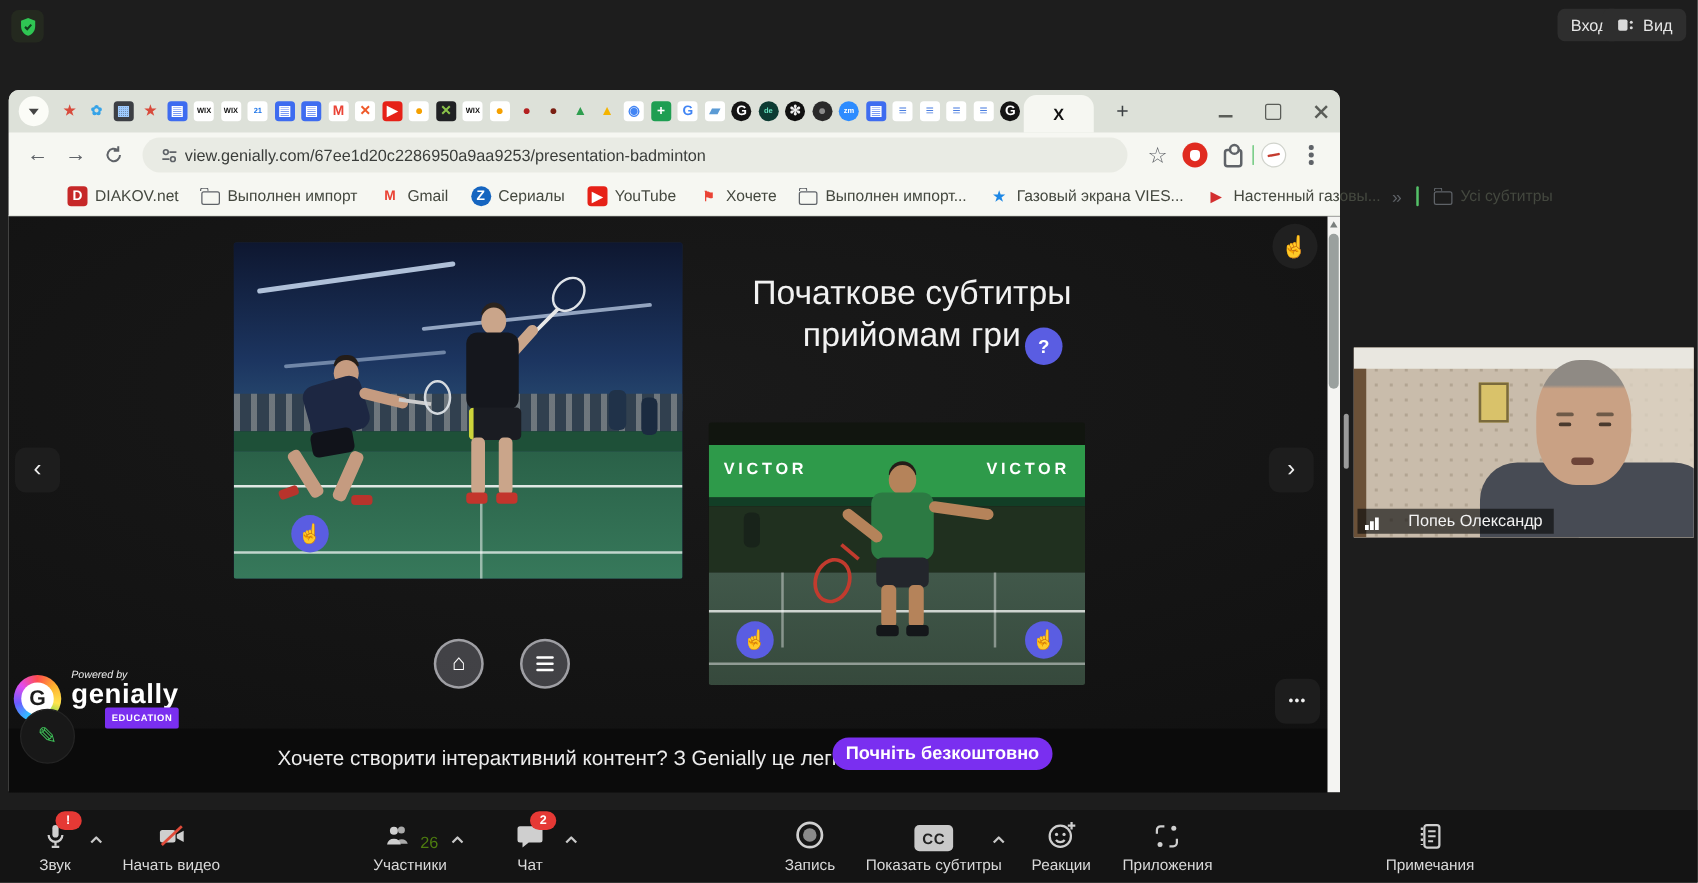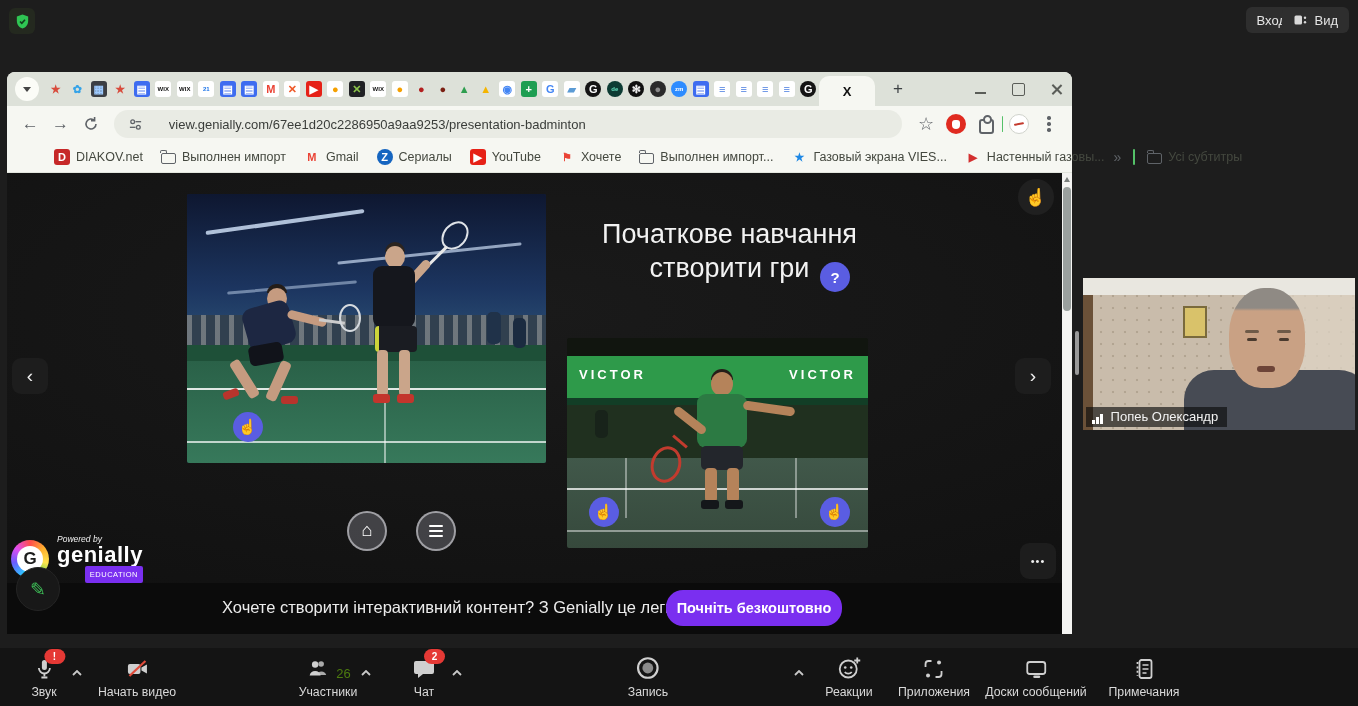--- a/index.html
+++ b/index.html
@@ -33,21 +33,21 @@
   .wc-min{border-bottom:2px solid #5a5d58;height:7px;}
   .wc-max{border:1.6px solid #5a5d58;border-radius:2px;}
   .wc-close::before,.wc-close::after{content:'';position:absolute;left:5px;top:-1px;width:1.8px;height:13px;
     background:#5a5d58;}
   .wc-close::before{transform:rotate(45deg);} .wc-close::after{transform:rotate(-45deg);}
   
   .navbar{height:36px;background:#f6f7f2;display:flex;align-items:center;padding:0 8px;}
   .navic{width:28px;height:28px;display:flex;align-items:center;justify-content:center;
     color:#5f6368;font-size:17px;margin:0 3px;}
   .urlpill{flex:0 0 760px;height:28px;background:#e9ebe4;border-radius:14px;display:flex;
-    align-items:center;gap:26px;padding:0 14px;margin-left:8px;}
+    align-items:center;gap:5px;padding:0 14px;margin-left:8px;}
   .urltext{font-size:13px;color:#3a3d3a;white-space:nowrap;overflow:hidden;}
   .adblock{width:20px;height:20px;border-radius:50%;background:#e02b20;display:flex;align-items:center;
     justify-content:center;}
   .adblock i{width:8px;height:9px;background:#fff;border-radius:3px 3px 4px 4px;}
   .puzzle{width:11px;height:11px;border:2px solid #5f6368;border-radius:3px;position:relative;margin-top:4px;}
   .puzzle::before{content:'';position:absolute;top:-6px;left:2px;width:5px;height:5px;border:2px solid #5f6368;
     border-radius:50%;background:#f6f7f2;}
   .extmark{width:18px;height:18px;border-radius:50%;background:#fff;border:1px solid #d0d3cc;
     display:flex;align-items:center;justify-content:center;}
   .extmark i{width:10px;height:2.4px;background:#c43b2e;border-radius:2px;transform:rotate(-10deg);}
@@ -69,37 +69,37 @@
   
   .content{position:relative;height:461px;background:radial-gradient(120% 100% at 50% 30%,#1a1a1a 0%,#101010 80%);overflow:hidden;}
   .ph{position:absolute;overflow:hidden;border-radius:2px;}
   .circbtn{position:absolute;width:30px;height:30px;border-radius:50%;background:#5a5de2;color:#fff;
     display:flex;align-items:center;justify-content:center;font-size:15px;font-weight:bold;}
   .navsq{position:absolute;width:36px;height:36px;border-radius:9px;background:#1d1d1d;color:#efefef;
     display:flex;align-items:center;justify-content:center;font-size:19px;}
   .ghost{position:absolute;width:36px;height:36px;border-radius:50%;background:rgba(135,135,145,.4);
     border:2px solid rgba(210,210,215,.65);display:flex;align-items:center;justify-content:center;color:#fff;}
   .banner{position:absolute;left:0;top:410px;width:1055px;height:51px;background:#0b0b0b;}
-  .cta{position:absolute;left:659px;top:7px;width:176px;height:36px;border-radius:17px;background:#7a2ff0;
+  .cta{position:absolute;left:659px;top:7px;width:176px;height:26px;border-radius:17px;background:#7a2ff0;
     color:#fff;font-size:14.5px;font-weight:bold;display:flex;align-items:center;justify-content:center;}
   .scrollbar{position:absolute;right:0;top:0;width:10px;height:461px;background:#f4f4f2;}
   .thumb{position:absolute;left:1px;top:14px;width:8px;height:124px;background:#9aa09e;border-radius:4px;}
   .scrollup{position:absolute;left:2px;top:4px;width:0;height:0;border-left:3px solid transparent;
     border-right:3px solid transparent;border-bottom:5px solid #7a7f7d;}
   
   .glogo{position:absolute;left:4px;top:362px;display:flex;align-items:center;gap:8px;}
   .gring{width:38px;height:38px;border-radius:50%;
     background:conic-gradient(#ff4d4d,#ffb02e,#ffe44d,#4dd24d,#2ec5ff,#6a5bff,#e14df0,#ff4d4d);
     display:flex;align-items:center;justify-content:center;}
   .gring i{width:26px;height:26px;border-radius:50%;background:#fff;color:#1c1c1c;font-weight:bold;
     font-style:normal;font-size:17px;display:flex;align-items:center;justify-content:center;}
   
   #video{position:absolute;left:1083px;top:278px;width:272px;height:152px;background:#c9bcab;overflow:hidden;}
   .nametag{position:absolute;left:3px;bottom:3px;background:rgba(12,12,12,.65);color:#f2f2f2;
-    font-size:13px;padding:2px 9px 3px 6px;display:flex;align-items:center;gap:6px;}
+    font-size:13px;padding:2px 9px 3px 6px;display:flex;align-items:center;gap:22px;}
   .bars i{display:inline-block;width:2.6px;background:#fff;margin-right:1.6px;vertical-align:bottom;}
   
   #bottombar{position:absolute;left:0;top:648px;width:1358px;height:58px;background:#141414;}
   .tb-item{position:absolute;transform:translateX(-50%);top:7px;display:flex;flex-direction:column;
     align-items:center;gap:4px;}
   .tb-icon{height:26px;display:flex;align-items:flex-end;justify-content:center;position:relative;}
   .tb-label{font-size:12.3px;color:#d9d9d9;white-space:nowrap;}
   .tb-chev{position:absolute;top:14px;transform:translateX(-50%);}
   .badge{position:absolute;top:-6px;right:-9px;min-width:15px;height:15px;border-radius:8px;background:#e53935;
     color:#fff;font-size:10px;font-weight:bold;display:flex;align-items:center;justify-content:center;padding:0 3px;}
@@ -397,21 +397,21 @@
         <div class="abs" style="left:24px;top:70px;width:11px;height:42px;background:#c59b80;border-radius:4px;transform:rotate(-32deg);"></div>
         <div class="abs" style="left:66px;top:108px;width:17px;height:8px;background:#b8342c;border-radius:3px;"></div>
         <div class="abs" style="left:8px;top:102px;width:16px;height:8px;background:#b8342c;border-radius:3px;transform:rotate(-20deg);"></div>
       </div>
 
       <div class="circbtn" style="left:46px;top:218px;">
         <span>☝</span>
       </div>
     </div>
 
-    <div class="abs" style="left:565px;top:44px;width:315px;text-align:center;color:#f2f2f2;font-size:27px;line-height:34px;font-weight:500;">Початкове навчання створити гри</div>
+    <div class="abs" style="left:565px;top:44px;width:315px;text-align:center;color:#f2f2f2;font-size:27px;line-height:34px;font-weight:500;">Початкове субтитры прийомам гри</div>
     <div class="circbtn" style="left:813px;top:89px;">
       <span>?</span>
     </div>
 
     <div class="ph" style="left:560px;top:165px;width:301px;height:210px;background:#11150f;">
       <div class="abs" style="left:0;top:18px;width:100%;height:42px;background:#2e9a4a;">
         <span class="abs" style="left:12px;top:11px;color:#fff;font-weight:bold;font-size:13px;letter-spacing:3px;">VICTOR</span>
         <span class="abs" style="right:12px;top:11px;color:#fff;font-weight:bold;font-size:13px;letter-spacing:3px;">VICTOR</span>
       </div>
       <div class="abs" style="left:0;top:60px;width:100%;height:7px;background:#123e26;"></div>
@@ -467,21 +467,21 @@
       <span style="font-size:11px;letter-spacing:1px;">•••</span>
     </div>
 
     <div class="glogo">
       <div class="gring">
           <i>G</i>
         </div>
       <div style="display:flex;flex-direction:column;line-height:1;">
         <span style="font-size:8.5px;color:#efefef;font-style:italic;">Powered by</span>
         <span style="font-size:22px;color:#ffffff;font-weight:bold;letter-spacing:.5px;">genially</span>
-        <span style="font-size:7.5px;color:#fff;background:#7a2ff0;border-radius:2px;padding:5px 5px;align-self:flex-end;font-weight:normal;letter-spacing:.5px;">EDUCATION</span>
+        <span style="font-size:7.5px;color:#fff;background:#7a2ff0;border-radius:2px;padding:5px 5px;align-self:flex-end;font-weight:bold;letter-spacing:.5px;">EDUCATION</span>
       </div>
     </div>
 
     <div class="banner">
       <span class="abs" style="left:215px;top:15px;color:#ececec;font-size:16.5px;">Хочете створити інтерактивний контент? З Genially це легко!</span>
       <div class="cta">
         <span>Почніть безкоштовно</span>
       </div>
       <div class="abs" style="left:9px;top:-16px;width:42px;height:42px;border-radius:50%;background:#181818;border:1px solid #242424;display:flex;align-items:center;justify-content:center;">
         <span style="color:#3dbf57;font-size:19px;">✎</span>
@@ -589,20 +589,26 @@
   <div class="tb-item" style="left:648px;">
     <div class="tb-icon">
       <svg width="26" height="26" viewBox="0 0 24 24">
         <circle cx="12" cy="12" r="9" fill="none" stroke="#cfcfcf" stroke-width="2"></circle>
         <circle cx="12" cy="12" r="5" fill="#8a8a8a"></circle>
       </svg>
     </div>
     <div class="tb-label">Запись</div>
   </div>
 
+  <div class="tb-item" style="left:747px;">
+    <div class="tb-icon">
+      <div class="ccbox">CC</div>
+    </div>
+    <div class="tb-label">Показать субтитры</div>
+  </div>
   <div class="tb-chev" style="left:799px;">
     <svg width="10" height="6" viewBox="0 0 10 6">
         <polyline points="1,5 5,1 9,5" fill="none" stroke="#c8c8c8" stroke-width="1.8"></polyline>
       </svg>
   </div>
 
   <div class="tb-item" style="left:849px;">
     <div class="tb-icon">
       <svg width="26" height="26" viewBox="0 0 26 26">
         <circle cx="12" cy="14" r="8.5" fill="none" stroke="#cfcfcf" stroke-width="1.8"></circle>
@@ -621,29 +627,20 @@
       <svg width="25" height="24" viewBox="0 0 24 24">
         <path d="M10 4 H7 a3 3 0 0 0 -3 3 v3" fill="none" stroke="#cfcfcf" stroke-width="1.8"></path>
         <circle cx="17.5" cy="5.5" r="2" fill="#cfcfcf"></circle>
         <path d="M14 20 h3 a3 3 0 0 0 3 -3 v-3" fill="none" stroke="#cfcfcf" stroke-width="1.8"></path>
         <circle cx="6.5" cy="18.5" r="2" fill="#cfcfcf"></circle>
       </svg>
     </div>
     <div class="tb-label">Приложения</div>
   </div>
 
-  <div class="tb-item" style="left:1036px;">
-    <div class="tb-icon">
-      <svg width="26" height="24" viewBox="0 0 24 24">
-        <rect x="3" y="5" width="18" height="12" rx="2.5" fill="none" stroke="#cfcfcf" stroke-width="1.8"></rect>
-        <rect x="9" y="18.5" width="7" height="2.6" rx="1.3" fill="#cfcfcf"></rect>
-      </svg>
-    </div>
-    <div class="tb-label">Доски сообщений</div>
-  </div>
 
   <div class="tb-item" style="left:1144px;">
     <div class="tb-icon">
       <svg width="24" height="24" viewBox="0 0 24 24">
         <rect x="7" y="3" width="12" height="18" rx="2" fill="none" stroke="#cfcfcf" stroke-width="1.8"></rect>
         <line x1="10" y1="8" x2="16" y2="8" stroke="#cfcfcf" stroke-width="1.5"></line>
         <line x1="10" y1="12" x2="16" y2="12" stroke="#cfcfcf" stroke-width="1.5"></line>
         <line x1="10" y1="16" x2="14" y2="16" stroke="#cfcfcf" stroke-width="1.5"></line>
         <line x1="5" y1="5" x2="5" y2="19" stroke="#cfcfcf" stroke-width="1.8" stroke-dasharray="2 2.4"></line>
       </svg>

